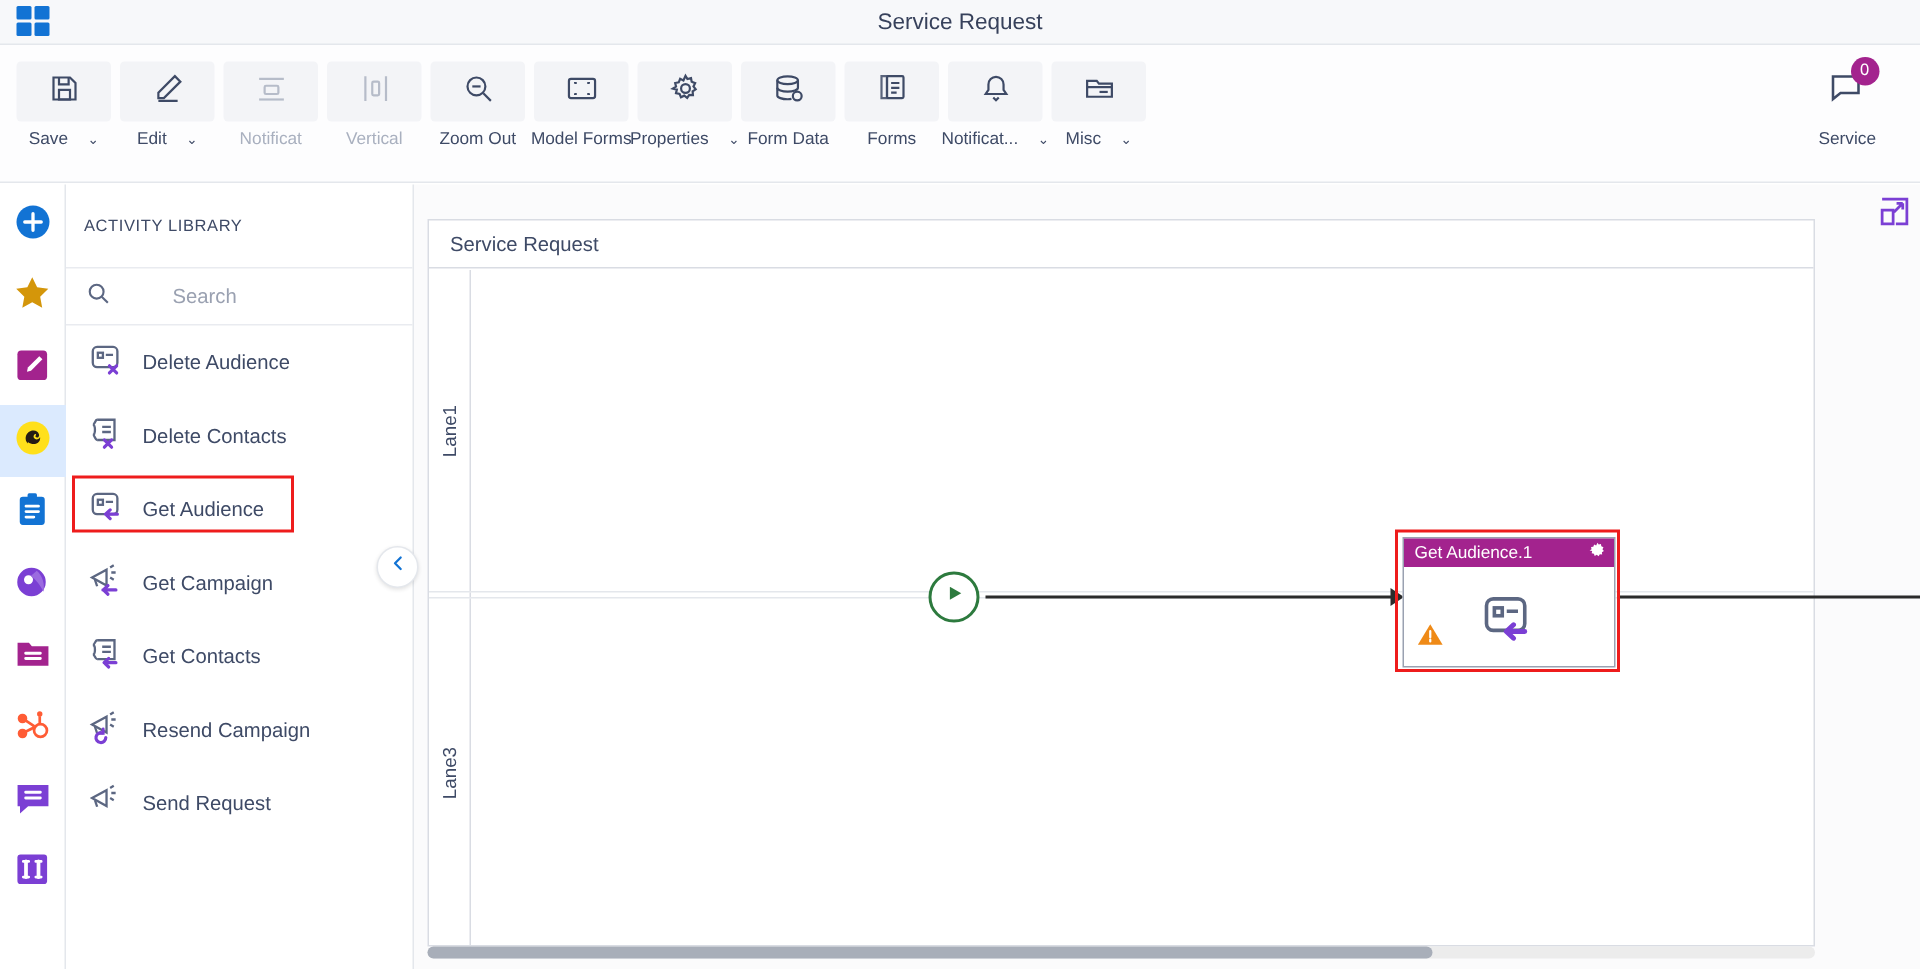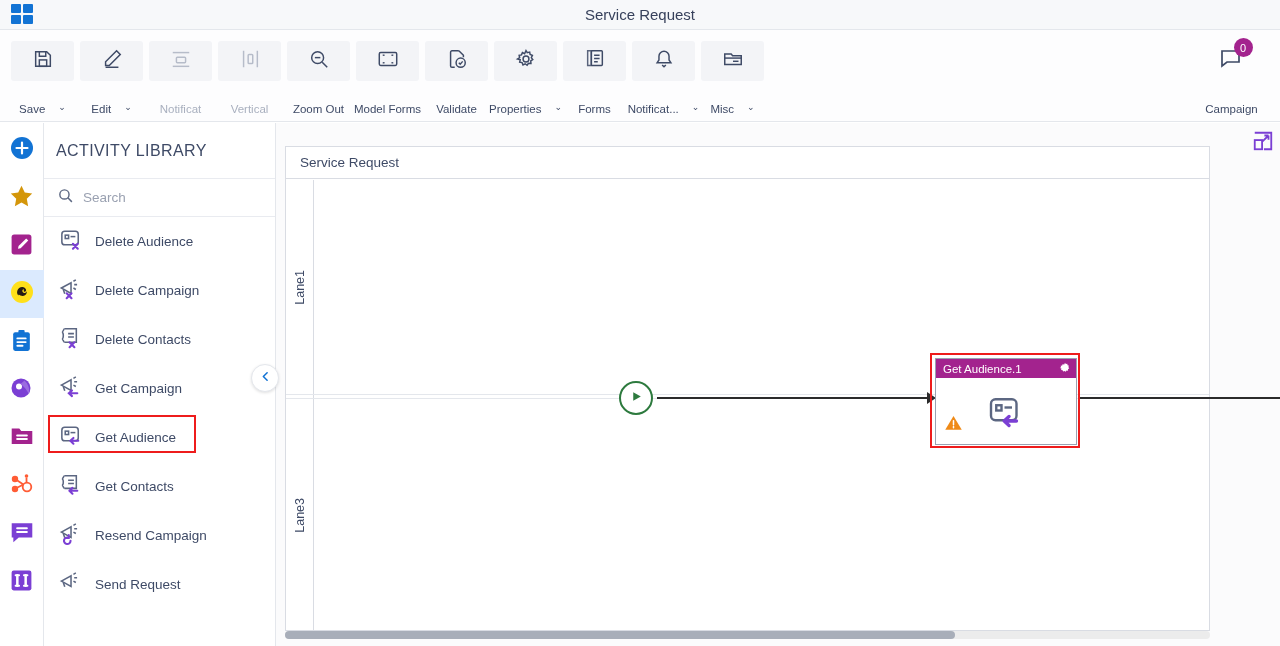--- a/index.html
+++ b/index.html
@@ -37,22 +37,22 @@
   .tb-item {
     width: 69px; display: flex; flex-direction: column; align-items: center;
     padding-top: 11px; cursor: default;
   }
   .tb-icon {
     width: 63px; height: 40px; background: #f3f4f7; border-radius: 3px;
     display: flex; align-items: center; justify-content: center;
   }
   .tb-item.plain .tb-icon { background: transparent; }
   .tb-label {
-    margin-top: 22px; font-size: 11.5px; color: #3e4a66; white-space: nowrap;
-    display: flex; gap: 13px;
+    margin-top: 6px; font-size: 11.5px; color: #3e4a66; white-space: nowrap;
+    display: flex; align-items: center; gap: 13px;
   }
   .tb-item.disabled .tb-label { color: #a9b0bf; }
   .tb-item.disabled svg { stroke: #b6bcc9; }
   .caret { font-size: 9px; line-height: 1; }
 
   .comments-wrap { margin-left: auto; margin-right: 14px; }
   .badge {
     position: absolute; right: -8px; top: -9px;
     width: 19px; height: 19px; border-radius: 50%;
     background: #a3238e; color: #fff; font-size: 11px;
@@ -71,25 +71,26 @@
   }
   .rail-item.active { background: #dbeafe; }
 
   
   .panel {
     position: absolute; left: 44px; top: 123px; width: 232px; height: 523px;
     background: #fff; border-right: 1px solid #e4e7ec;
   }
   .panel-head {
     height: 56px; display: flex; align-items: center; padding-left: 12px;
-    border-bottom: 1px solid #e9ebf0; font-size: 16px; color: #3e4a66; letter-spacing: .4px;
+    border-bottom: 1px solid #e9ebf0; font-size: 11px; color: #3e4a66; letter-spacing: .4px;
   }
   .panel-search {
     height: 38px; display: flex; align-items: center; gap: 9px; padding-left: 13px;
     border-bottom: 1px solid #e9ebf0;
+    justify-content: space-between;
   }
   .panel-search input {
     border: 0; outline: 0; font-size: 13.5px; color: #3e4a66; width: 160px;
     font-family: "Liberation Sans", sans-serif; background: transparent;
   }
   .panel-search input::placeholder { color: #9aa1b1; }
   .act-list { height: 428px; overflow: hidden; }
   .act-item {
     display: flex; align-items: center; gap: 10px; padding: 0 8px 0 14px;
     min-height: 49px; cursor: default; position: relative;
@@ -285,51 +286,51 @@
           <rect x="2.5" y="5" width="19" height="14" rx="1.5"></rect>
           <path d="M7 8.5V8h1.2M17 8.5V8h-1.2M7 15.5V16h1.2M17 15.5V16h-1.2"></path>
         </svg>
       </span>
     </div>
     <div class="tb-label">
       <span>Model Forms</span>
     </div>
   </div>
 
-  <div class="tb-item">
-    <div class="tb-icon">
-      <span>
-        <svg width="22" height="22" viewBox="0 0 24 24" fill="none" stroke="#3e4a66" stroke-width="1.6">
-          <path d="M14 3H6.5A1.5 1.5 0 0 0 5 4.5v15A1.5 1.5 0 0 0 6.5 21h3"></path>
-          <path d="M14 3l5 5v2"></path>
-          <circle cx="16" cy="16" r="5"></circle>
-            <path d="M14 16l1.5 1.6L18.2 14.6"></path>
-        </svg>
-      </span>
-    </div>
-    <div class="tb-label">
-      <span>Validate</span>
-    </div>
-  </div>
 
   <div class="tb-item">
     <div class="tb-icon">
       <span>
         <svg width="22" height="22" viewBox="0 0 24 24" fill="none" stroke="#3e4a66" stroke-width="1.6">
           <circle cx="12" cy="12" r="3.2"></circle>
           <path d="M12 2.8l1.4 2.3 2.6-.6.5 2.6 2.5 1-1.2 2.4 1.6 2.1-2.2 1.5.2 2.7-2.7-.2-1.5 2.2-2.1-1.6-2.4 1.2-1-2.5-2.6-.5.6-2.6L2.8 12l2.3-1.4-.6-2.6 2.6-.5 1-2.5 2.4 1.2z"></path>
         </svg>
       </span>
     </div>
     <div class="tb-label">
       <span>Properties</span>
       <span class="caret">⌄</span>
     </div>
   </div>
 
+  <div class="tb-item">
+    <div class="tb-icon">
+      <span>
+        <svg width="22" height="22" viewBox="0 0 24 24" fill="none" stroke="#3e4a66" stroke-width="1.6">
+          <ellipse cx="11" cy="6" rx="7.5" ry="2.8"></ellipse>
+          <path d="M3.5 6v5.5c0 1.6 3.4 2.8 7.5 2.8s7.5-1.2 7.5-2.8V6"></path>
+          <path d="M3.5 11.5V17c0 1.6 3.4 2.8 7.5 2.8 1 0 2-.08 2.8-.22"></path>
+          <circle cx="18" cy="17.5" r="3.2"></circle>
+        </svg>
+      </span>
+    </div>
+    <div class="tb-label">
+      <span>Form Data</span>
+    </div>
+  </div>
 
   <div class="tb-item">
     <div class="tb-icon">
       <span>
         <svg width="22" height="22" viewBox="0 0 24 24" fill="none" stroke="#3e4a66" stroke-width="1.6">
           <path d="M4 3h4v16H4z" opacity=".85"></path>
           <rect x="8" y="3" width="12" height="16" rx="1"></rect>
           <path d="M11 8h6M11 11.5h6M11 15h4"></path>
         </svg>
       </span>
@@ -373,21 +374,21 @@
   <div class="tb-item plain comments-wrap">
     <div class="tb-icon" style="position:relative;">
       <span style="position:relative;">
         <svg width="26" height="24" viewBox="0 0 26 24" fill="none" stroke="#3e4a66" stroke-width="1.7">
           <path d="M3 4h17v11H8l-5 4z"></path>
         </svg>
         <span class="badge">0</span>
       </span>
     </div>
     <div class="tb-label">
-      <span>Campaign</span>
+      <span>Service</span>
     </div>
   </div>
 </div>
 
 <div class="rail">
 
   <div class="rail-item">
     <span>
       <svg width="26" height="26" viewBox="0 0 26 26">
         <circle cx="13" cy="13" r="11" fill="#1273d4"></circle>
@@ -505,67 +506,56 @@
         <svg width="27" height="27" viewBox="0 0 28 28" fill="none" stroke="#5c6782" stroke-width="1.6">
           <path d="M4 8.5a3 3 0 0 1 3-3h11a3 3 0 0 1 3 3v8a3 3 0 0 1-3 3H7a3 3 0 0 1-3-3z"></path>
           <rect x="7.5" y="9.5" width="3.5" height="3.5"></rect>
             <path d="M13 11h5"></path>
           <path d="M15.5 18.5l5 5M20.5 18.5l-5 5" stroke="#7b3fd4" stroke-width="2.2" stroke-linecap="round"></path>
         </svg>
       </span>
       <span class="act-label">Delete Audience</span>
     </div>
 
-    <div class="act-item">
-      <span>
-        <svg width="27" height="27" viewBox="0 0 28 28" fill="none" stroke="#5c6782" stroke-width="1.6">
-          <path d="M3.5 13.5l10-5.5v11z"></path>
-            <path d="M5.5 15l1.5 4.5"></path>
-          <path d="M16 6.5l2.5-1.5M16.8 10h3M16 13.5l2.5 1.5"></path>
-          <path d="M9 19l5 5M14 19l-5 5" stroke="#7b3fd4" stroke-width="2.2" stroke-linecap="round"></path>
-        </svg>
-      </span>
-      <span class="act-label">Delete Campaign</span>
-    </div>
 
     <div class="act-item">
       <span>
         <svg width="27" height="27" viewBox="0 0 28 28" fill="none" stroke="#5c6782" stroke-width="1.6">
           <path d="M7 5h12v14H7"></path>
             <path d="M7 5c-1.5 0-1.5 3.5-3 3.5 1.5 0 1.5 3.5 1.5 3.5s0 3.5-1.5 3.5c1.5 0 1.5 3.5 3 3.5"></path>
           <path d="M10.5 10h6M10.5 13.5h6"></path>
           <path d="M12 19l5 5M17 19l-5 5" stroke="#7b3fd4" stroke-width="2.2" stroke-linecap="round"></path>
         </svg>
       </span>
       <span class="act-label">Delete Contacts</span>
     </div>
 
+    <div class="act-item selected">
+      <div class="sel-box"></div>
+      <span>
+        <svg width="27" height="27" viewBox="0 0 28 28" fill="none" stroke="#5c6782" stroke-width="1.6">
+          <path d="M4 8.5a3 3 0 0 1 3-3h11a3 3 0 0 1 3 3v8a3 3 0 0 1-3 3H7a3 3 0 0 1-3-3z"></path>
+          <rect x="7.5" y="9.5" width="3.5" height="3.5"></rect>
+            <path d="M13 11h5"></path>
+          <path d="M21 19.5h-8M16 16.5l-3.2 3 3.2 3" stroke="#7b3fd4" stroke-width="2.2" stroke-linecap="round" stroke-linejoin="round"></path>
+        </svg>
+      </span>
+      <span class="act-label">Get Audience</span>
+    </div>
+
     <div class="act-item">
       <span>
         <svg width="27" height="27" viewBox="0 0 28 28" fill="none" stroke="#5c6782" stroke-width="1.6">
           <path d="M3.5 12.5l10-5.5v11z"></path>
             <path d="M5.5 14l1.5 4.5"></path>
           <path d="M16 5.5l2.5-1.5M16.8 9h3M16 12.5l2.5 1.5"></path>
           <path d="M20 21h-9M14.5 18l-3.2 3 3.2 3" stroke="#7b3fd4" stroke-width="2.2" stroke-linecap="round" stroke-linejoin="round"></path>
         </svg>
       </span>
       <span class="act-label">Get Campaign</span>
-    </div>
-
-    <div class="act-item selected">
-      <div class="sel-box"></div>
-      <span>
-        <svg width="27" height="27" viewBox="0 0 28 28" fill="none" stroke="#5c6782" stroke-width="1.6">
-          <path d="M4 8.5a3 3 0 0 1 3-3h11a3 3 0 0 1 3 3v8a3 3 0 0 1-3 3H7a3 3 0 0 1-3-3z"></path>
-          <rect x="7.5" y="9.5" width="3.5" height="3.5"></rect>
-            <path d="M13 11h5"></path>
-          <path d="M21 19.5h-8M16 16.5l-3.2 3 3.2 3" stroke="#7b3fd4" stroke-width="2.2" stroke-linecap="round" stroke-linejoin="round"></path>
-        </svg>
-      </span>
-      <span class="act-label">Get Audience</span>
     </div>
 
     <div class="act-item">
       <span>
         <svg width="27" height="27" viewBox="0 0 28 28" fill="none" stroke="#5c6782" stroke-width="1.6">
           <path d="M7 5h12v13H7"></path>
             <path d="M7 5c-1.5 0-1.5 3.3-3 3.3 1.5 0 1.5 3.2 1.5 3.2s0 3.3-1.5 3.3c1.5 0 1.5 3.2 3 3.2"></path>
           <path d="M10.5 9.5h6M10.5 13h6"></path>
           <path d="M20 20.5h-8M15 17.5l-3.2 3 3.2 3" stroke="#7b3fd4" stroke-width="2.2" stroke-linecap="round" stroke-linejoin="round"></path>
         </svg>

